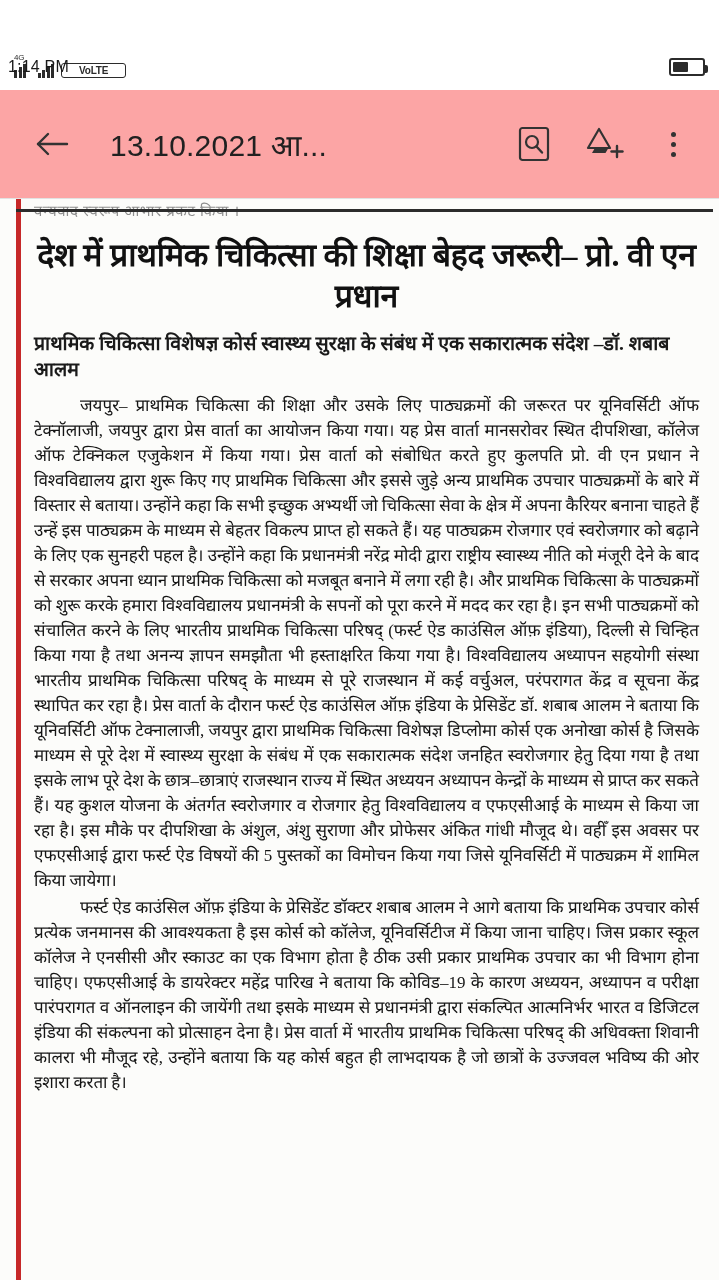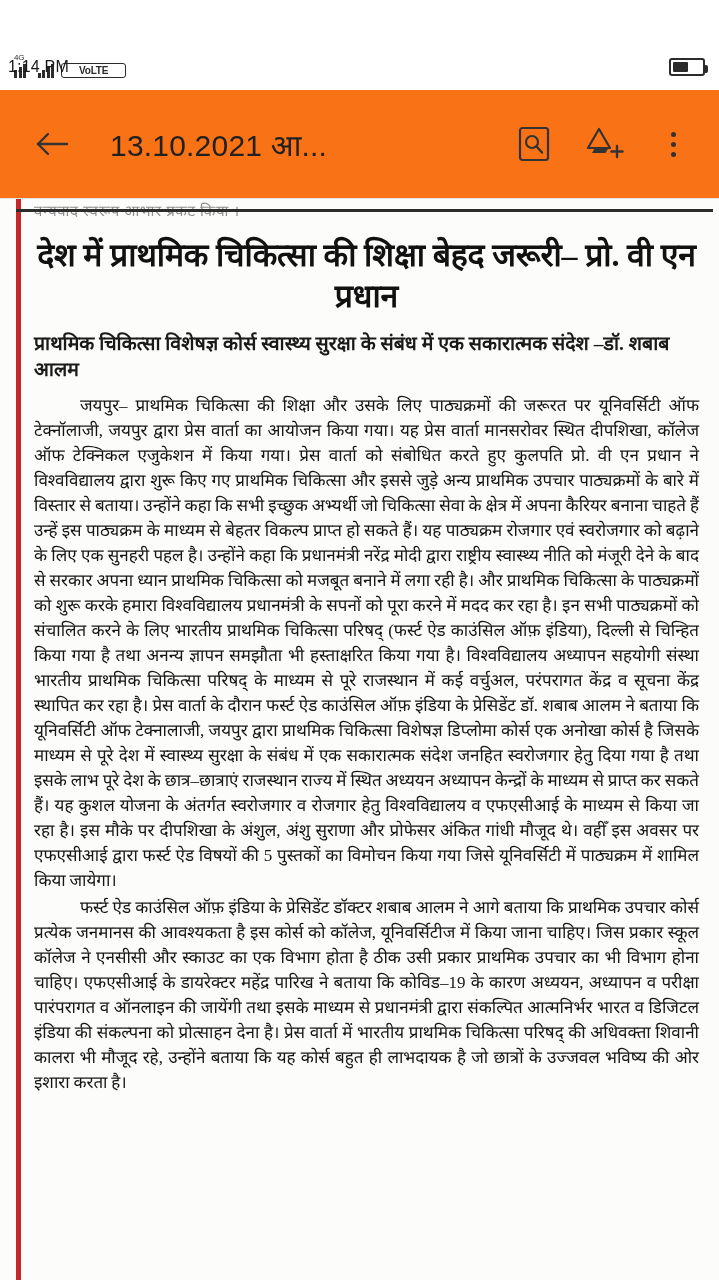--- a/index.html
+++ b/index.html
@@ -106,21 +106,21 @@
     background: #2b2b2b;
     border-radius: 1px;
   }
 
   
   .appbar {
     height: 108px;
     display: flex;
     align-items: center;
     padding: 0 28px 0 30px;
-    background: #f97316;
+    background: #fca5a5;
   }
   .back-arrow {
     width: 44px;
     height: 44px;
     flex: none;
     display: flex;
     align-items: center;
     justify-content: center;
     cursor: pointer;
   }

